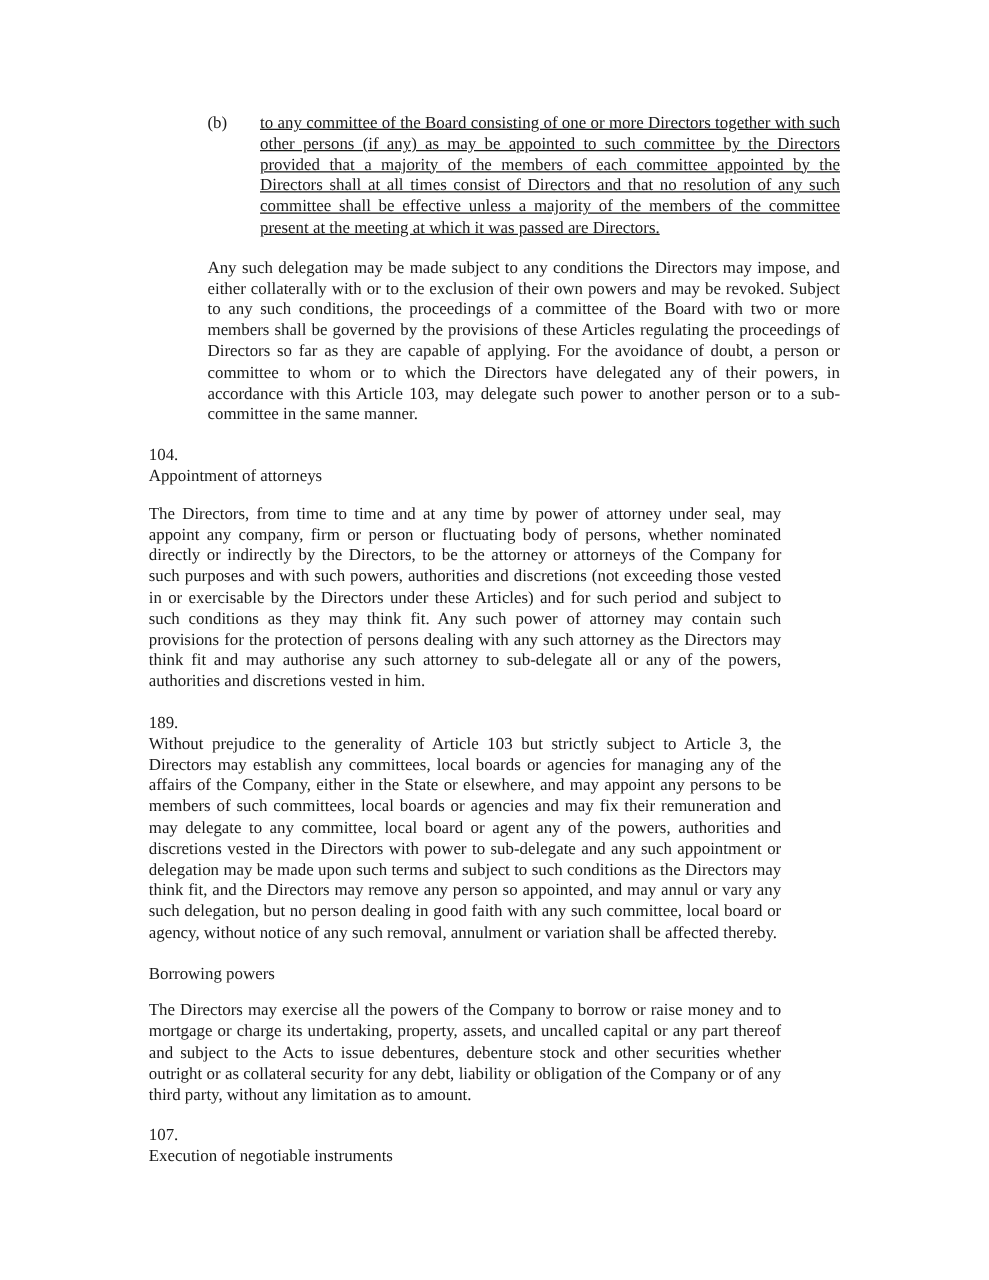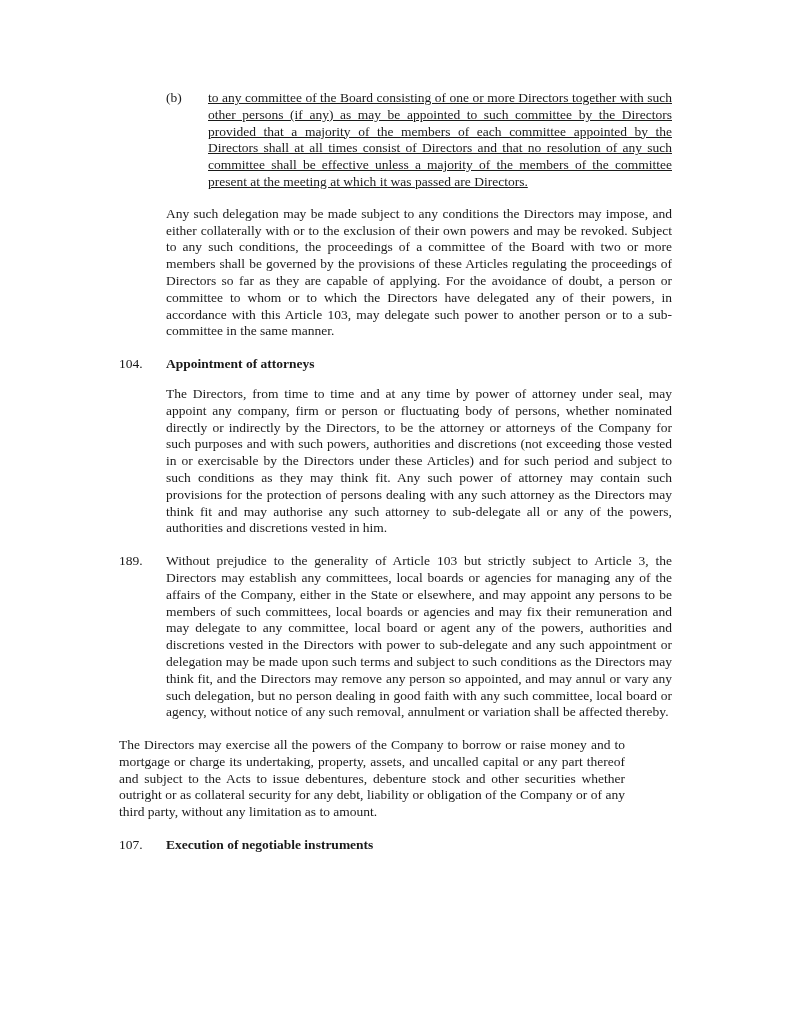--- a/index.html
+++ b/index.html
@@ -36,32 +36,33 @@
     text-align: justify;
     text-decoration: underline;
   }
   .para {
     margin: 0 12px 16px 47px;
     width: 506px;
     text-align: justify;
   }
   .article {
     display: flex;
+    flex-direction: column;
   }
   .article-number {
     width: 47px;
     flex-shrink: 0;
   }
   .article-content {
     width: 506px;
   }
   .article-heading {
     font-size: 13.5px;
     line-height: 16.8px;
-    font-weight: bold;
+    font-weight: normal;
     margin: 0 0 13px 0;
   }
   .article-body {
     margin: 0 0 16px 0;
     text-align: justify;
   }
 </style>
 </head>
 <body>
 
@@ -84,20 +85,21 @@
 
   <div class="article">
     <span class="article-number">189.</span>
     <div class="article-content">
       <p class="article-body">Without prejudice to the generality of Article 103 but strictly subject to Article 3, the Directors may establish any committees, local boards or agencies for managing any of the affairs of the Company, either in the State or elsewhere, and may appoint any persons to be members of such committees, local boards or agencies and may fix their remuneration and may delegate to any committee, local board or agent any of the powers, authorities and discretions vested in the Directors with power to sub-delegate and any such appointment or delegation may be made upon such terms and subject to such conditions as the Directors may think fit, and the Directors may remove any person so appointed, and may annul or vary any such delegation, but no person dealing in good faith with any such committee, local board or agency, without notice of any such removal, annulment or variation shall be affected thereby.</p>
     </div>
   </div>
 
   <div class="article">
     <div class="article-content">
+      <h2 class="article-heading">Borrowing powers</h2>
       <p class="article-body">The Directors may exercise all the powers of the Company to borrow or raise money and to mortgage or charge its undertaking, property, assets, and uncalled capital or any part thereof and subject to the Acts to issue debentures, debenture stock and other securities whether outright or as collateral security for any debt, liability or obligation of the Company or of any third party, without any limitation as to amount.</p>
     </div>
   </div>
 
   <div class="article">
     <span class="article-number">107.</span>
     <div class="article-content">
       <h2 class="article-heading">Execution of negotiable instruments</h2>
     </div>
   </div>

